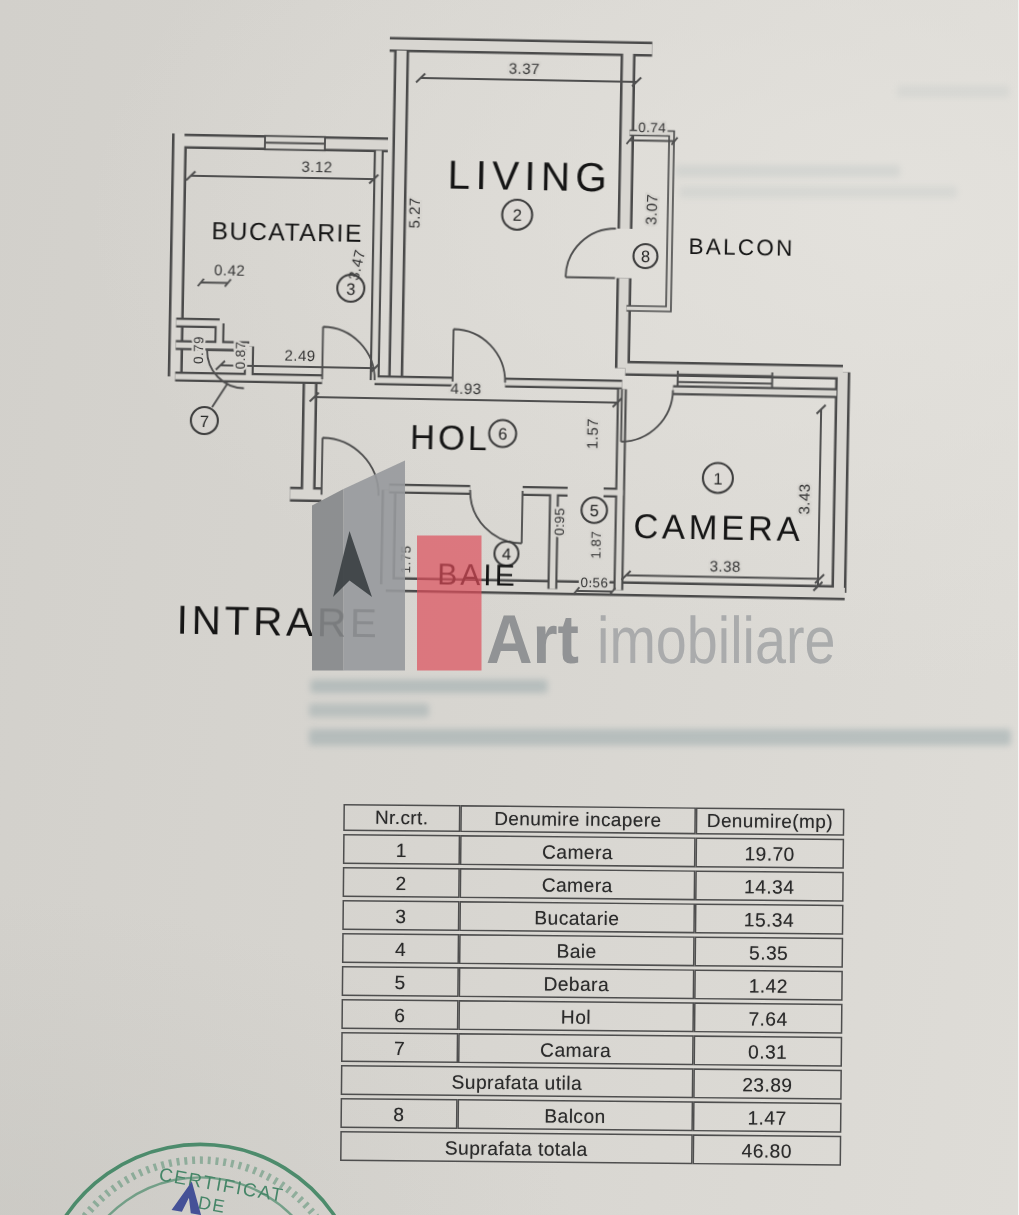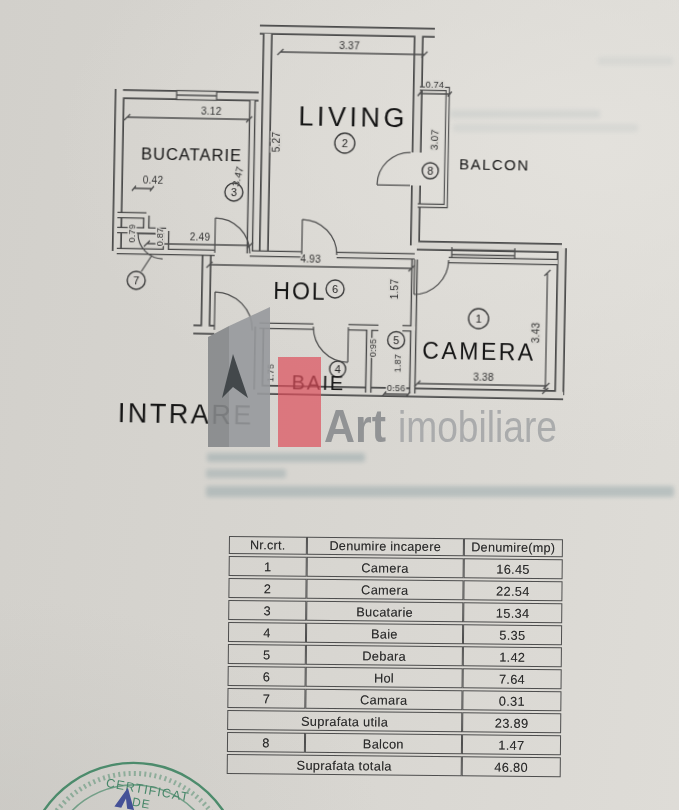--- a/index.html
+++ b/index.html
@@ -201,26 +201,26 @@
         </colgroup>
       <tbody>
           <tr class="hdr">
         <td>Nr.crt.</td>
         <td>Denumire incapere</td>
         <td>Denumire(mp)</td>
       </tr>
       <tr>
         <td>1</td>
         <td>Camera</td>
-        <td>16.45</td>
+        <td>19.70</td>
       </tr>
       <tr>
         <td>2</td>
         <td>Camera</td>
-        <td>22.54</td>
+        <td>14.34</td>
       </tr>
       <tr>
         <td>3</td>
         <td>Bucatarie</td>
         <td>15.34</td>
       </tr>
       <tr>
         <td>4</td>
         <td>Baie</td>
         <td>5.35</td>

